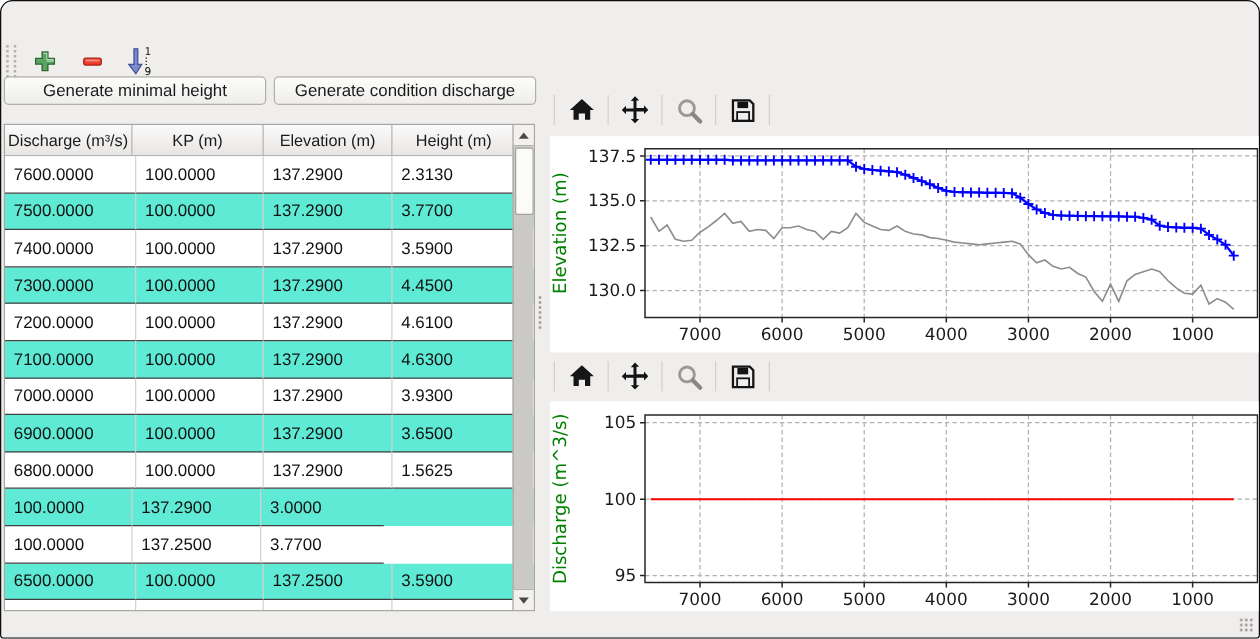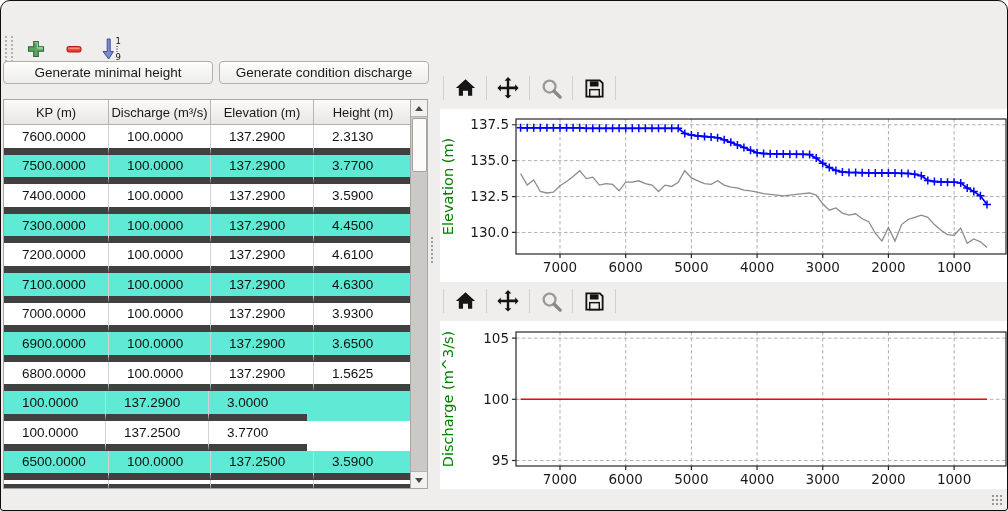--- a/index.html
+++ b/index.html
@@ -26,22 +26,22 @@
   
   .table{position:absolute;left:2px;top:98px;width:425px;height:390px;box-sizing:border-box;
     border:1px solid #a8a6a3;background:#ffffff;overflow:hidden;}
   .thead{display:flex;height:24px;background:linear-gradient(#fbfafa,#e8e6e4);border-bottom:1px solid #b2b0ad;}
   .hcell{box-sizing:border-box;display:flex;align-items:center;justify-content:center;font-size:13px;color:#1a1a1a;
     border-right:1px solid #b7b5b2;}
   .trow{display:flex;height:29.6px;}
   .trow.even{background:#ffffff;}
   .trow.odd{background:#5eead4;}
   .trow.partial{height:11px;}
-  .tcell{box-sizing:border-box;display:flex;align-items:center;padding-left:18px;font-size:13.5px;color:#111;
-    border-right:1px solid #d4d2cf;border-bottom:7px solid #404040;}
+  .tcell{box-sizing:border-box;display:flex;align-items:center;padding-left:7px;font-size:13.5px;color:#111;
+    border-right:1px solid #d4d2cf;border-bottom:1px solid #404040;}
   .c0{width:105px;}.c1{width:102px;}.c2{width:103px;}.c3{width:98px;border-right:none;}
   .hc3{width:98px;border-right:none;}
   
   .vscroll{position:absolute;right:0;top:0;bottom:0;width:16px;background:#cbc9c6;border-left:1px solid #aaa8a5;}
   .sbtn{position:absolute;left:0;width:16px;height:16px;background:#f2f1ef;display:flex;align-items:center;justify-content:center;}
   .sbtn.up{top:0;border-bottom:1px solid #b5b3b0;}
   .sbtn.down{bottom:0;border-top:1px solid #b5b3b0;}
   .tri-up{width:0;height:0;border-left:4px solid transparent;border-right:4px solid transparent;border-bottom:5px solid #4a4846;}
   .tri-down{width:0;height:0;border-left:4px solid transparent;border-right:4px solid transparent;border-top:5px solid #4a4846;}
   .sthumb{position:absolute;left:1px;top:18px;width:13px;height:52px;background:#fbfbfa;border:1px solid #a5a3a0;border-radius:2px;}
@@ -95,22 +95,22 @@
         <text x="13.5" y="23" font-size="8.5" fill="#111" font-family="DejaVu Sans, sans-serif">9</text>
       </svg>
     </div>
   </div>
 
   <div class="gen-btn gen-min">Generate minimal height</div>
   <div class="gen-btn gen-con">Generate condition discharge</div>
 
   <div class="table">
     <div class="thead">
+      <div class="hcell c1">Discharge (m³/s)</div>
       <div class="hcell c0">KP (m)</div>
-      <div class="hcell c1">Discharge (m³/s)</div>
       <div class="hcell c2">Elevation (m)</div>
       <div class="hcell hc3">Height (m)</div>
     </div>
     <div>
         <div class="trow even">
           <div class="tcell c0">7600.0000</div>
           <div class="tcell c1">100.0000</div>
           <div class="tcell c2">137.2900</div>
           <div class="tcell c3">2.3130</div>
         </div>

